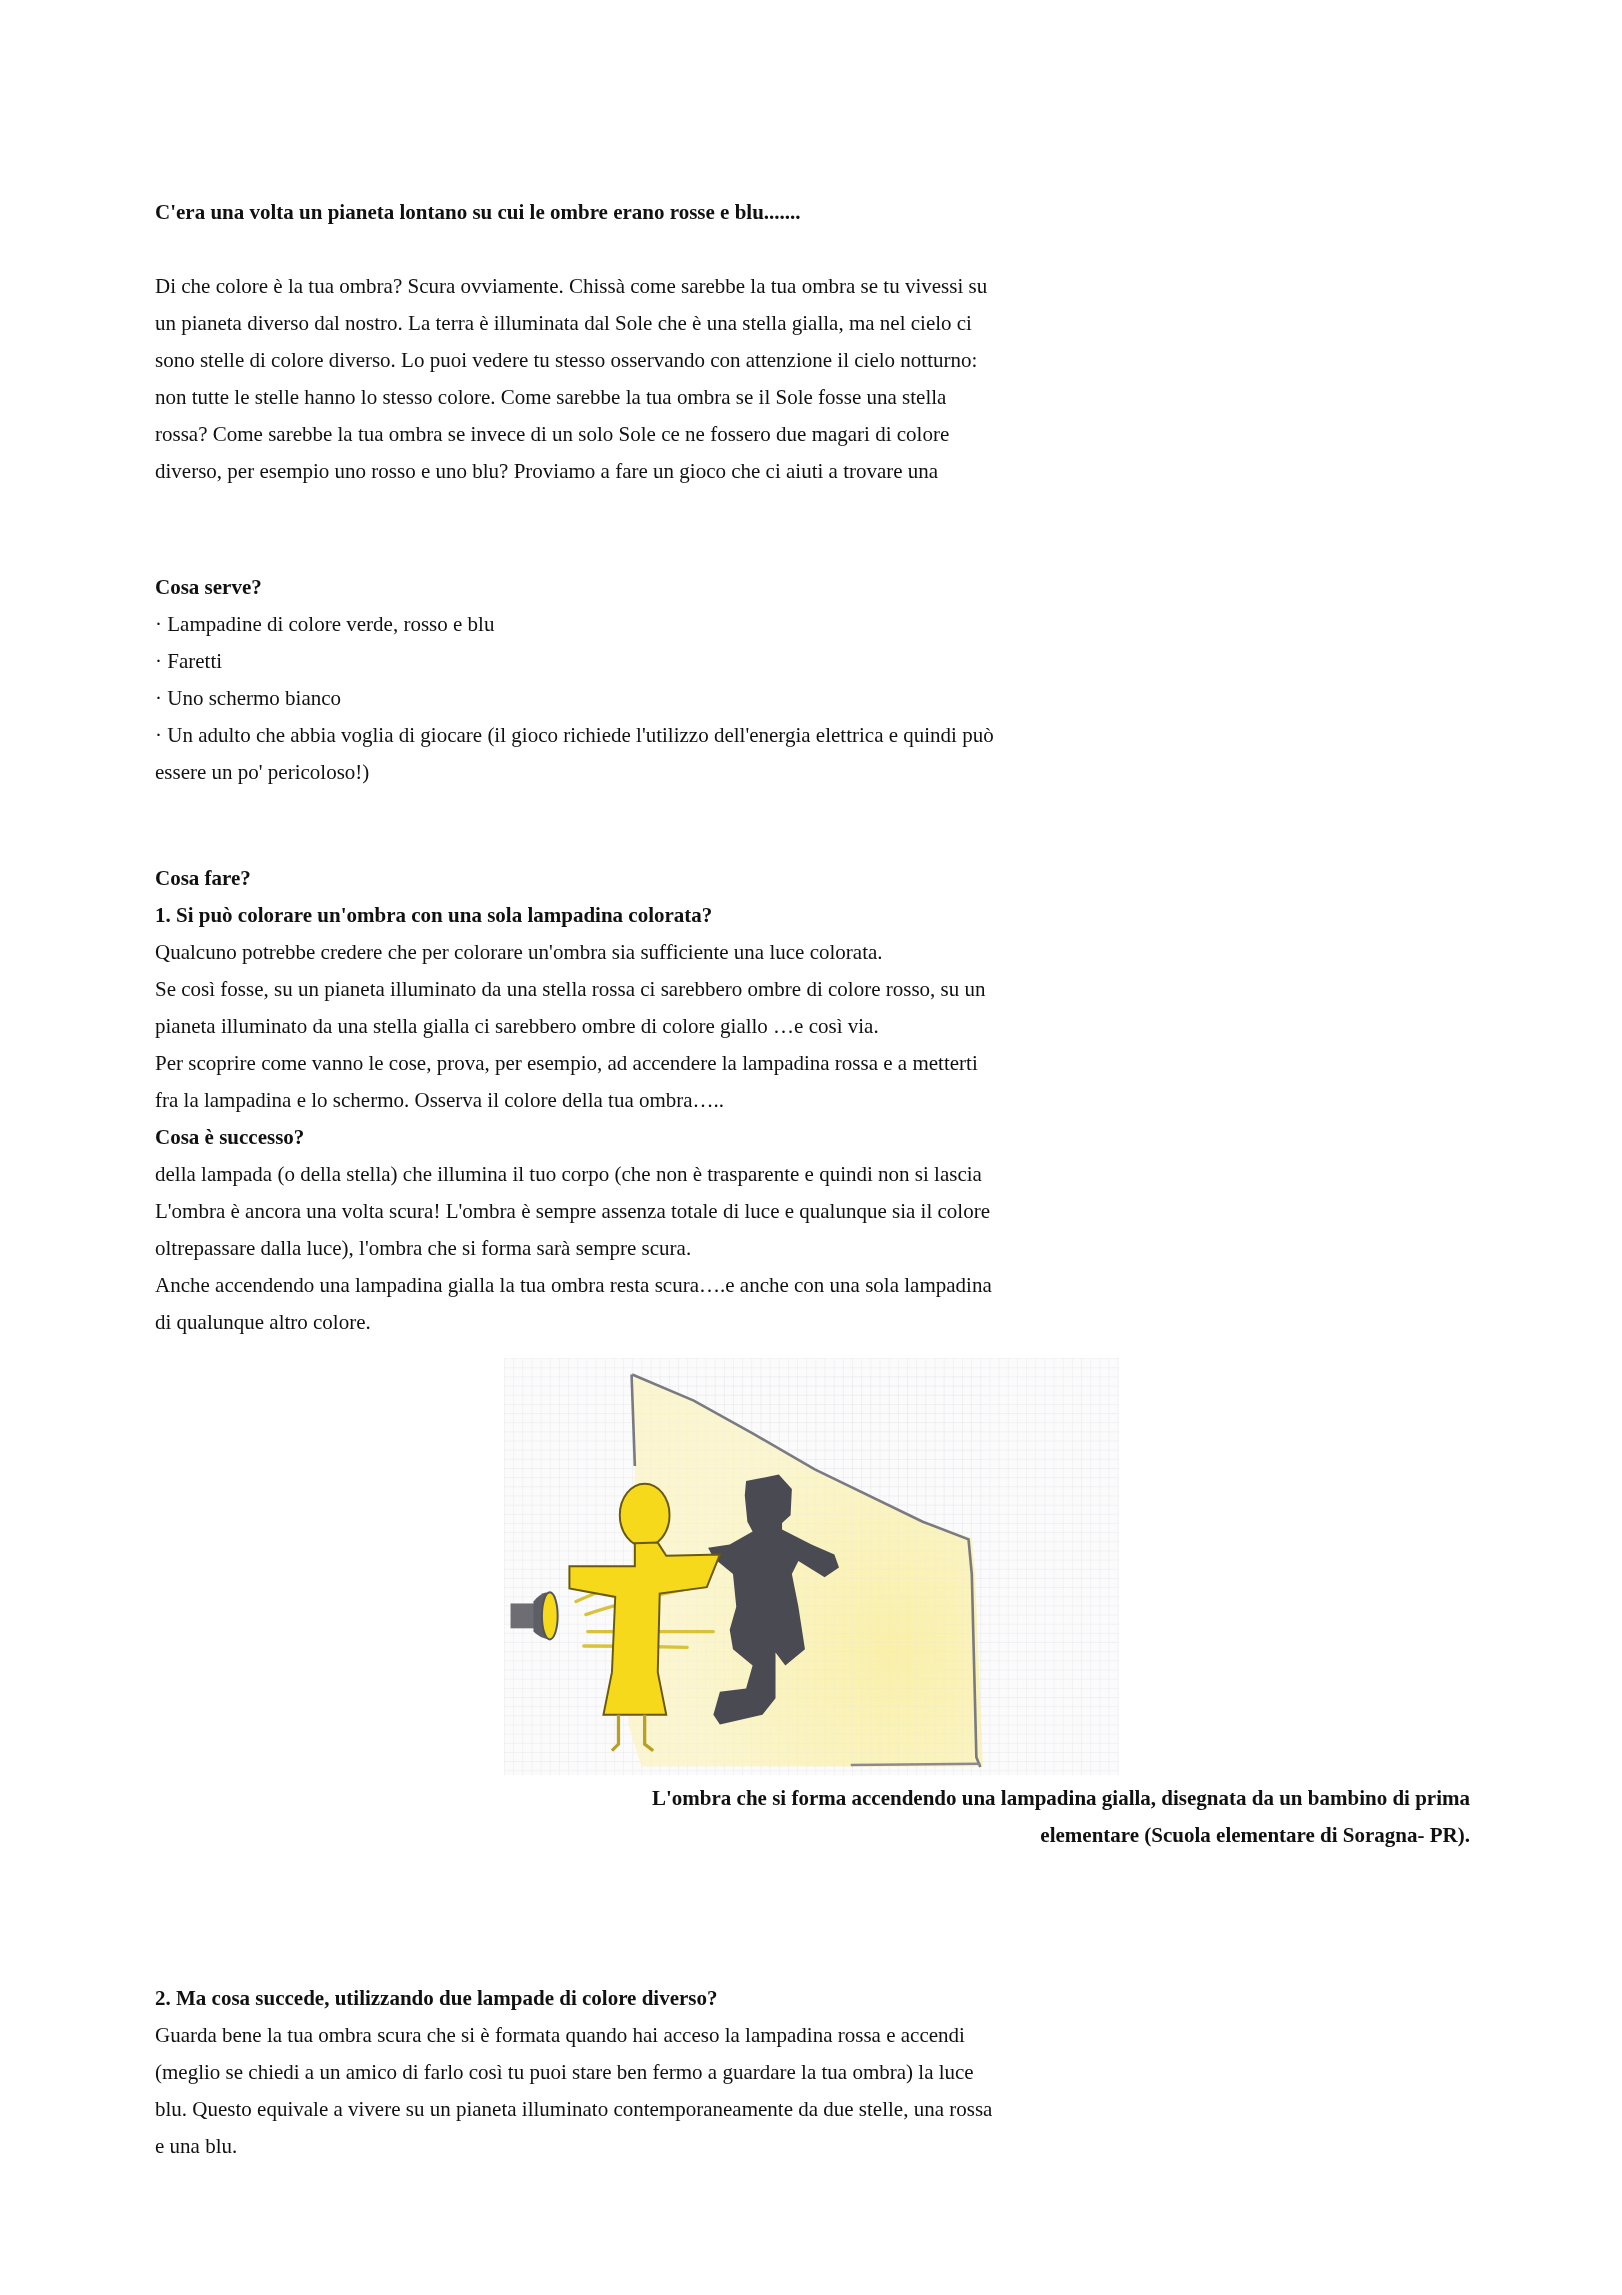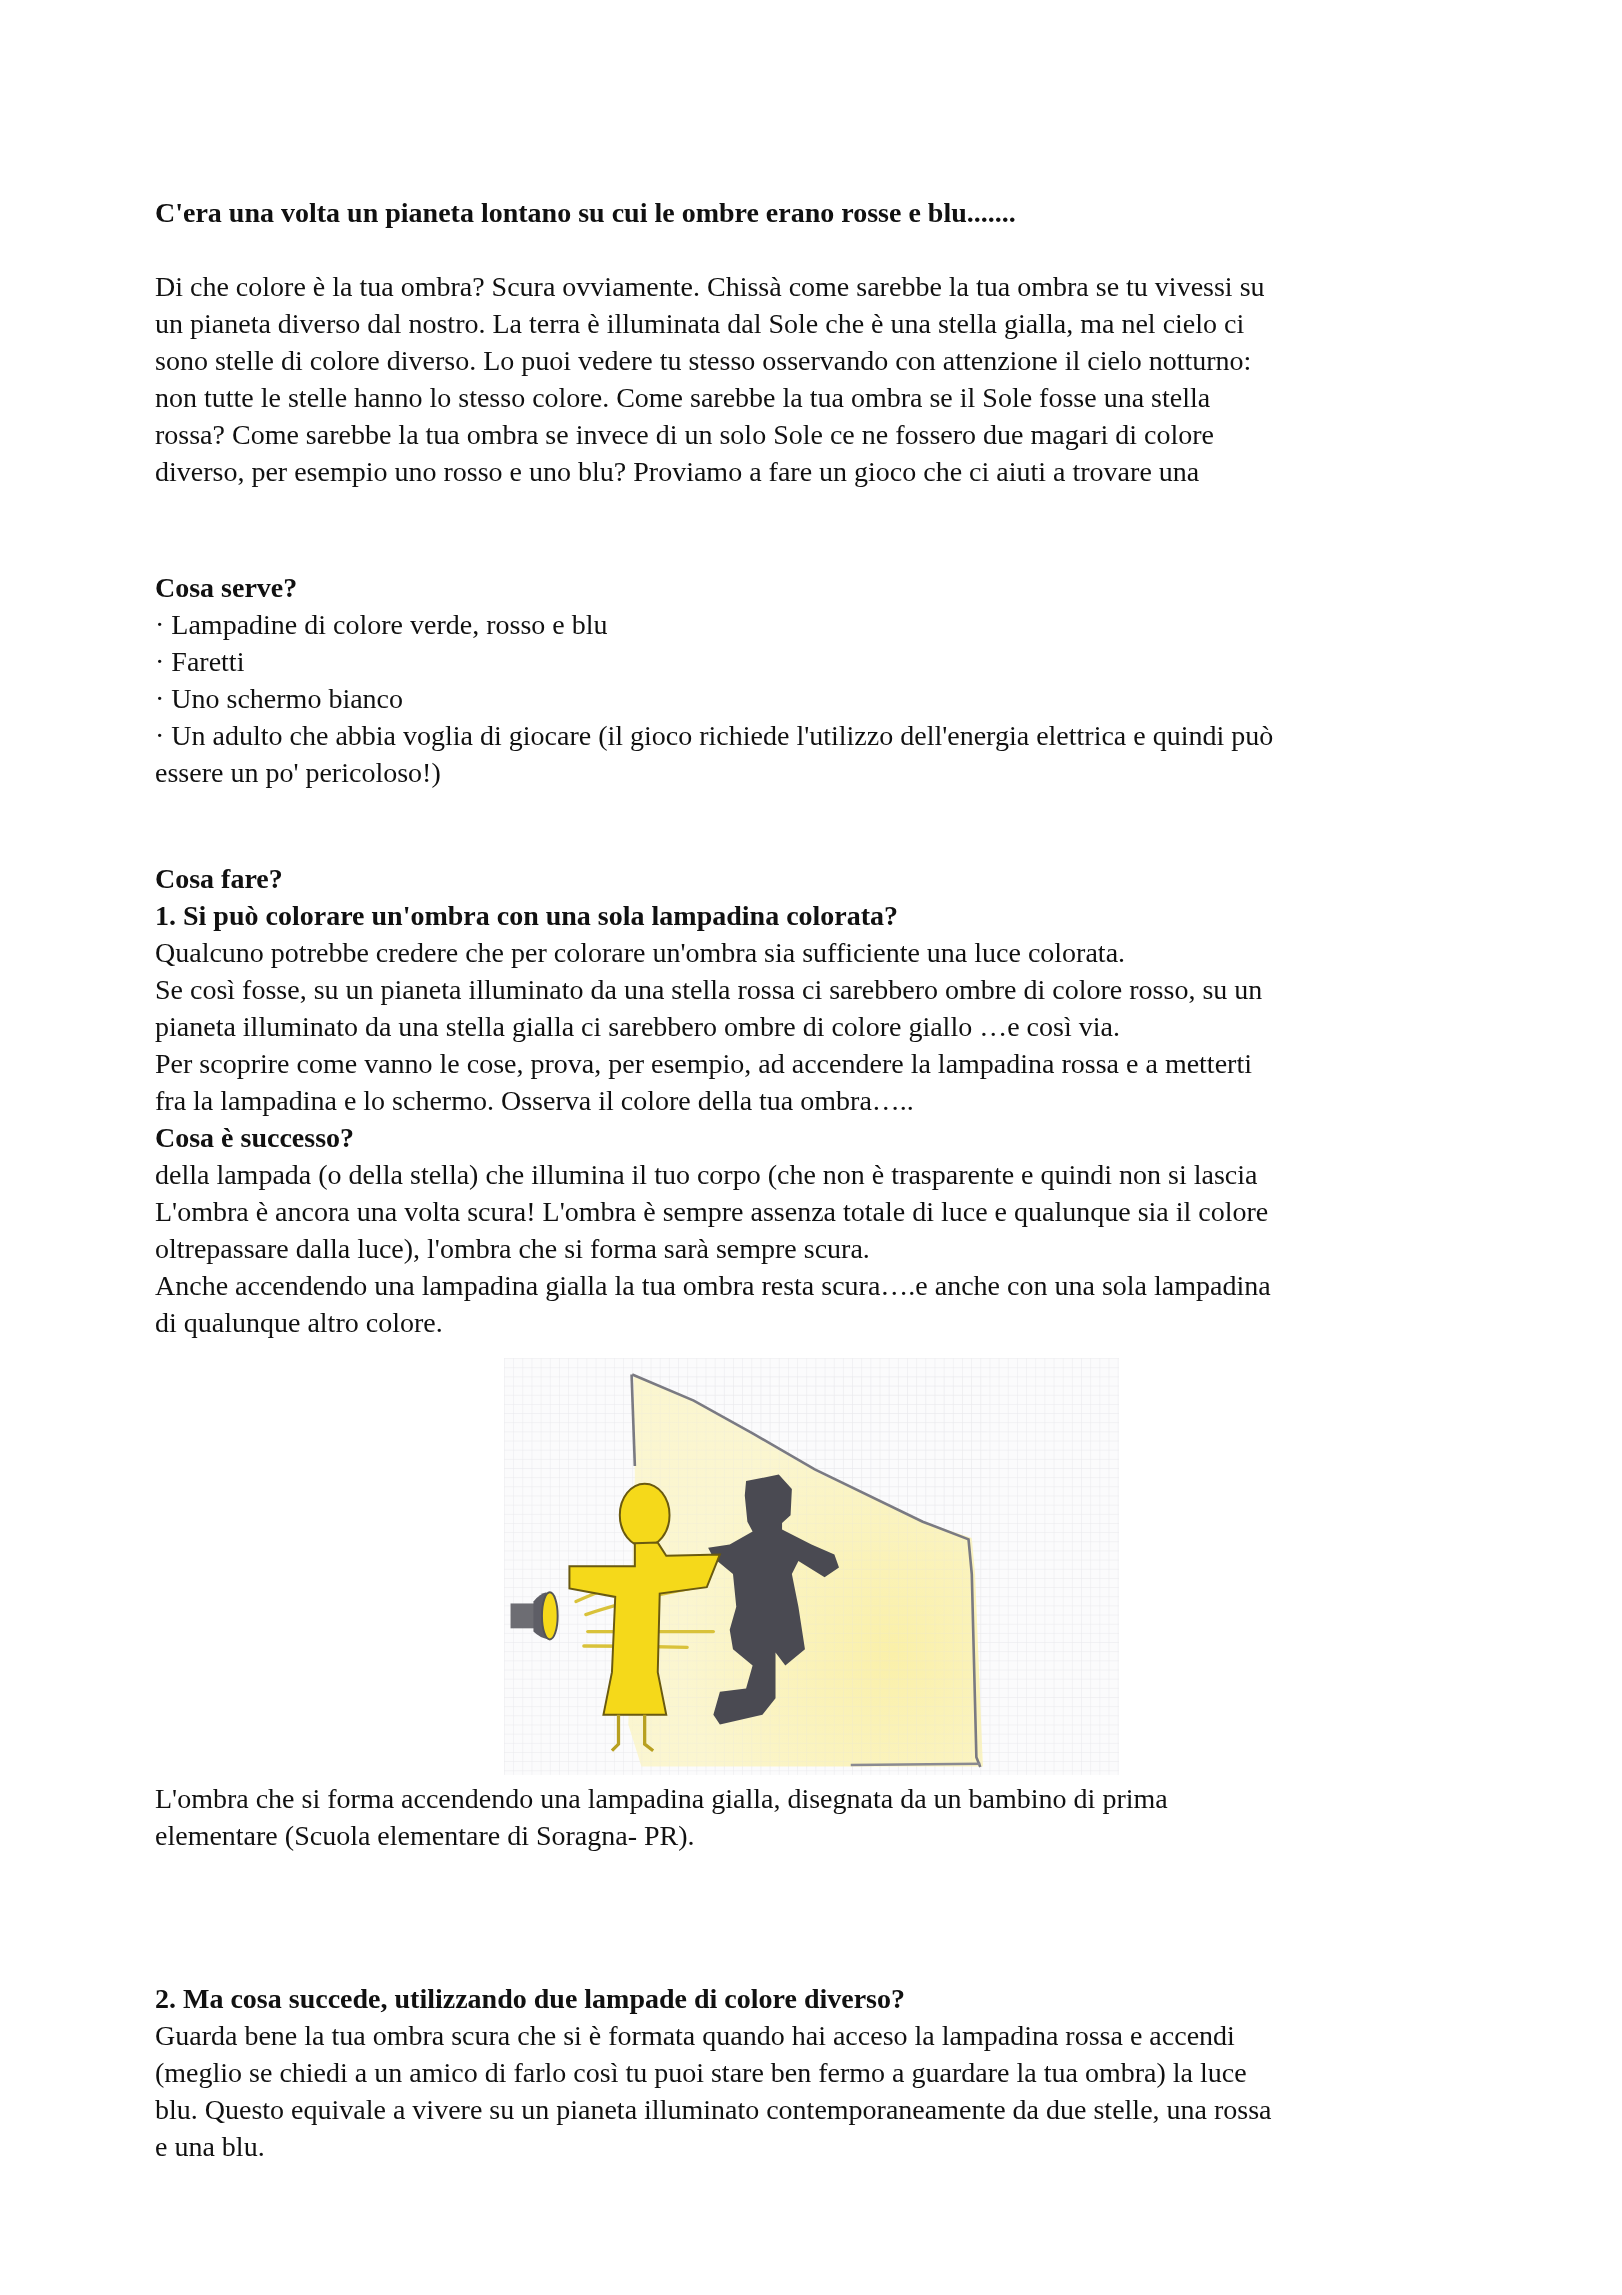--- a/index.html
+++ b/index.html
@@ -3,25 +3,25 @@
 <meta charset="utf-8">
 <style>
   html, body { margin: 0; padding: 0; background: #ffffff; }
   body {
     width: 1623px; height: 2295px; position: relative; overflow: hidden;
     font-family: "Liberation Serif", "DejaVu Serif", serif;
     color: #111111;
   }
   .block {
     position: absolute; left: 155px; width: 1322px;
-    font-size: 28px; line-height: 37px; white-space: nowrap;
+    font-size: 21px; line-height: 37px; white-space: nowrap;
   }
   .line { display: block; height: 37px; }
   .bold { font-weight: bold; }
-  .center { text-align: left; left: 155px; width: 1315px; }
+  .center { text-align: right; left: 155px; width: 1315px; font-weight: bold; }
   .figure {
     position: absolute; left: 504px; top: 1358px; width: 615px; height: 417px;
   }
   .figure svg { width: 100%; height: 100%; display: block; }
 </style>
 </head>
 <body>
 
 <div class="block bold" style="top:194px;">
   <span class="line">C'era una volta un pianeta lontano su cui le ombre erano rosse e blu.......</span>

